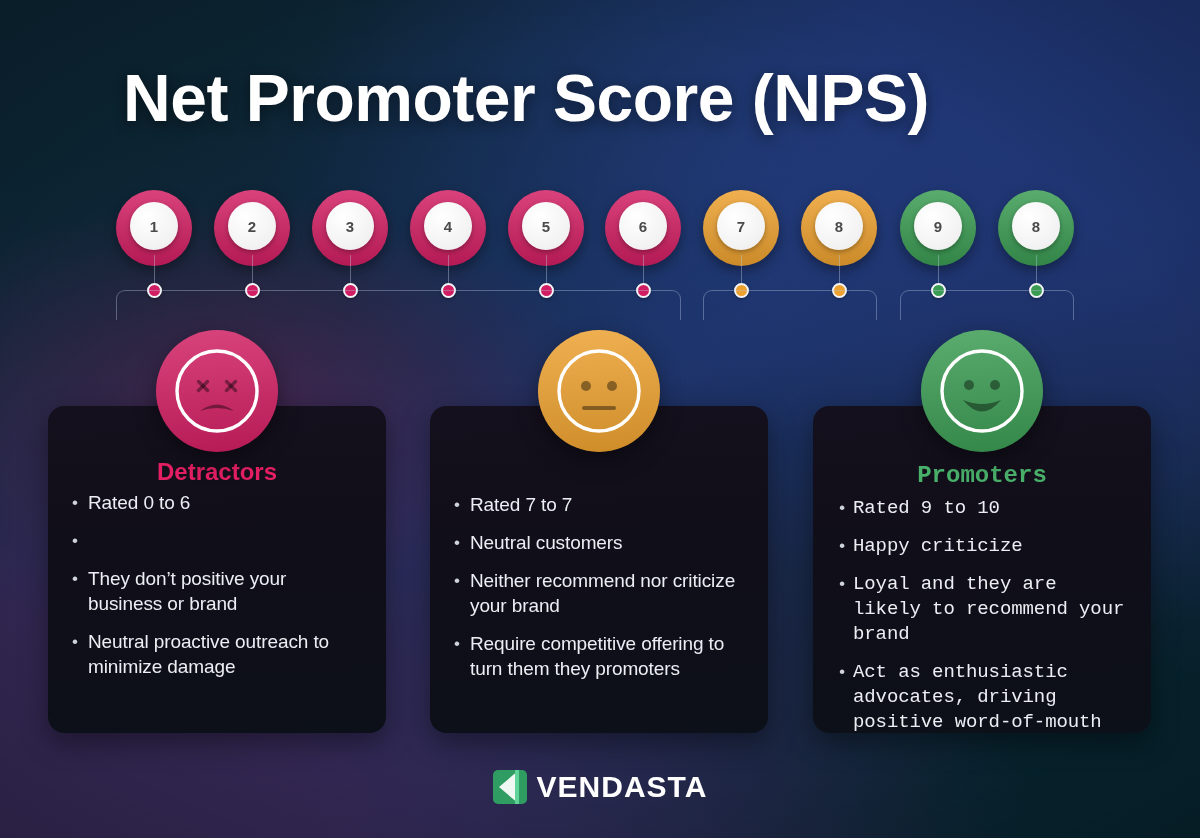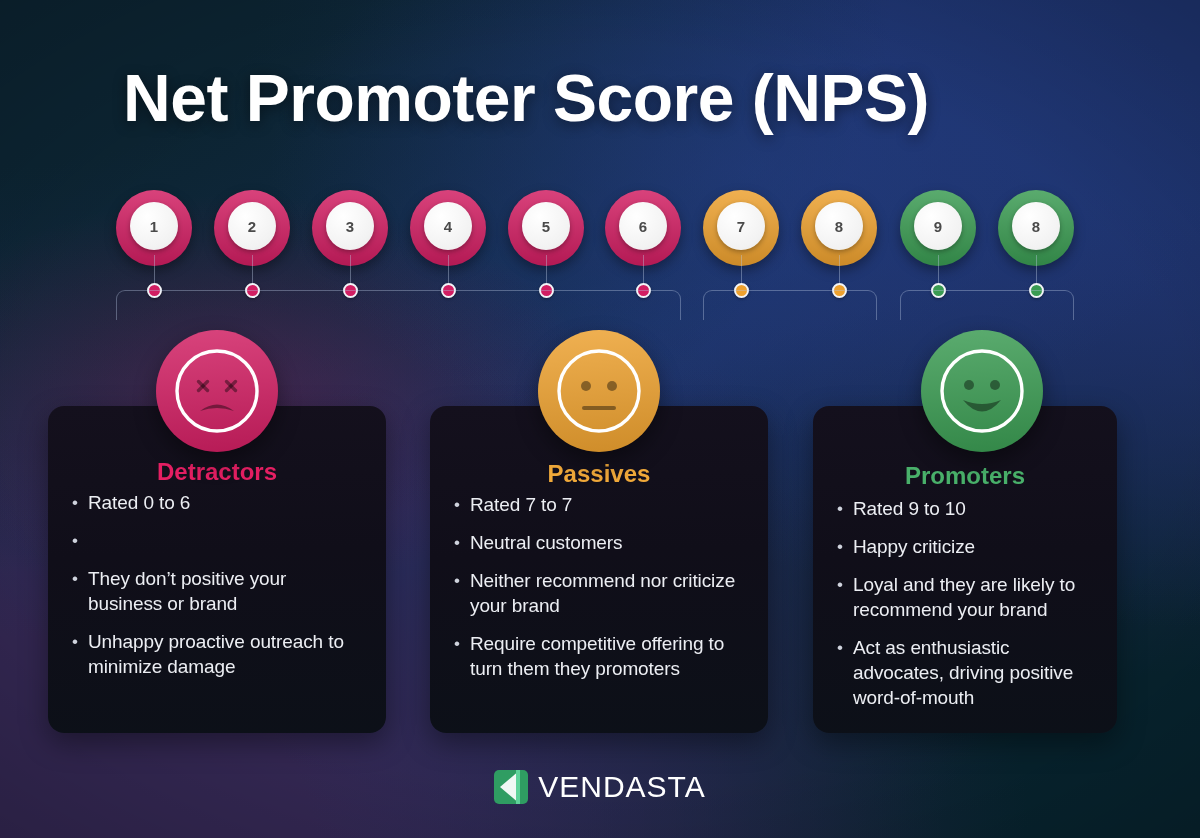--- a/index.html
+++ b/index.html
@@ -206,21 +206,21 @@
     display: flex;
     align-items: center;
     justify-content: center;
     gap: 10px;
     z-index: 4;
   }
   .logo-mark { width: 34px; height: 34px; flex: 0 0 auto; }
   .logo-word {
     color: #ffffff;
     font-size: 30px;
-    font-weight: normal;
+    font-weight: bold;
     letter-spacing: 1px;
     line-height: 1;
   }
 </style>
 </head>
 <body>
 
 <div id="stage">
 
   <div class="bg-layer bg-base"></div>
@@ -328,46 +328,45 @@
           </div>
           <div class="bullet-row">
             <span class="bullet-dot">•</span>
           </div>
           <div class="bullet-row">
             <span class="bullet-dot">•</span>
             <span class="bullet-text">They don’t positive your business or brand</span>
           </div>
           <div class="bullet-row">
             <span class="bullet-dot">•</span>
-            <span class="bullet-text">Unhappy proactive outreach to minimize damage</span>
+            <span class="bullet-text">Neutral proactive outreach to minimize damage</span>
           </div>
         </div>
       </div>
       <div class="card" style="left: 430px; top: 406px; width: 338px; height: 327px;">
-        <div class="card-title" style="top: 56px; color: rgb(240, 169, 58);">Passives</div>
         <div class="card-list" style="top: 86px;">
           <div class="bullet-row">
             <span class="bullet-dot">•</span>
             <span class="bullet-text">Rated 7 to 7</span>
           </div>
           <div class="bullet-row">
             <span class="bullet-dot">•</span>
             <span class="bullet-text">Neutral customers</span>
           </div>
           <div class="bullet-row">
             <span class="bullet-dot">•</span>
             <span class="bullet-text">Neither recommend nor criticize your brand</span>
           </div>
           <div class="bullet-row">
             <span class="bullet-dot">•</span>
             <span class="bullet-text">Require competitive offering to turn them they promoters</span>
           </div>
         </div>
       </div>
-      <div class="card" style="left: 813px; top: 406px; width: 304px; height: 327px;">
+      <div class="card" style="left: 813px; top: 406px; width: 338px; height: 327px; font-family: Liberation Mono, monospace;">
         <div class="card-title" style="top: 58px; color: rgb(73, 176, 106);">Promoters</div>
         <div class="card-list" style="top: 90px;">
           <div class="bullet-row">
             <span class="bullet-dot">•</span>
             <span class="bullet-text">Rated 9 to 10</span>
           </div>
           <div class="bullet-row">
             <span class="bullet-dot">•</span>
             <span class="bullet-text">Happy criticize</span>
           </div>

